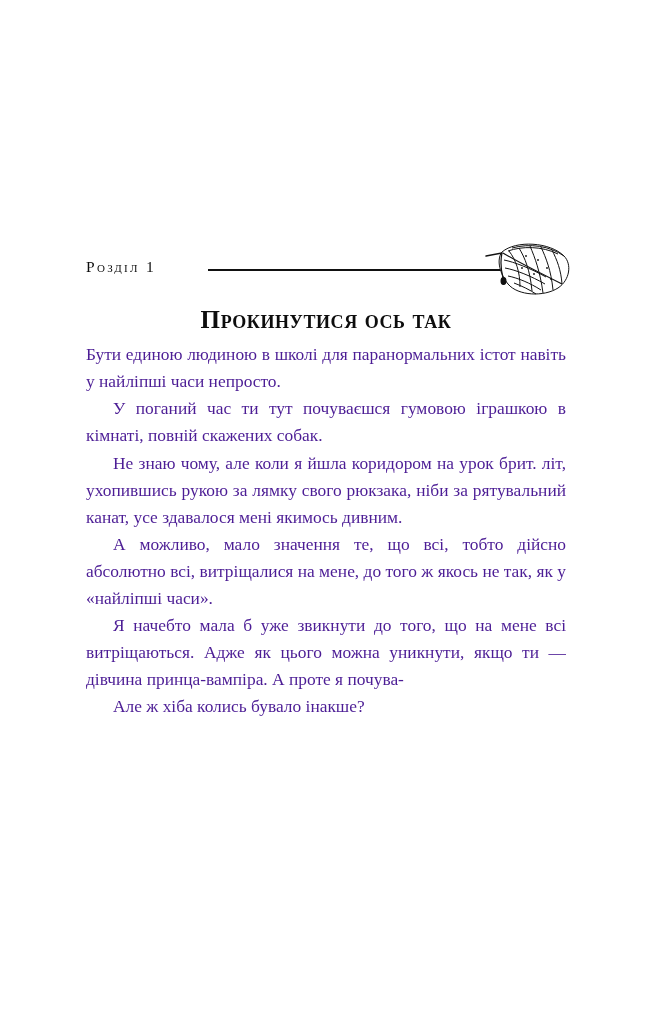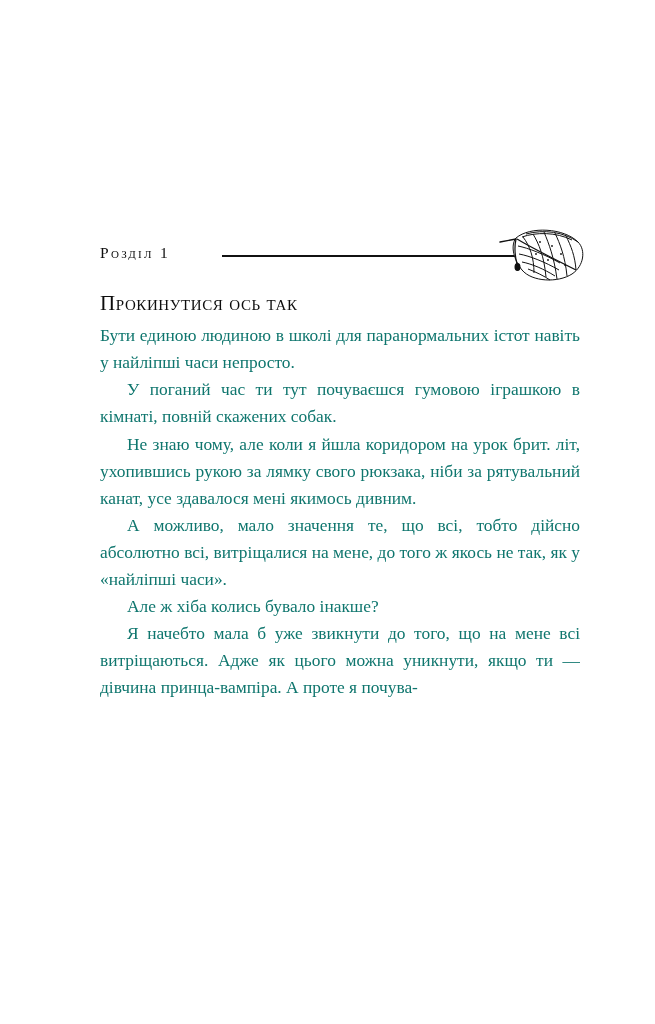--- a/index.html
+++ b/index.html
@@ -20,23 +20,22 @@
     position: absolute;
     left: 0;
     top: 0;
     width: 655px;
     height: 1024px;
   }
 
   .content {
     position: absolute;
     left: 86px;
-    top: 232px;
+    top: 246px;
     width: 480px;
-    margin-left: 14px;
   }
 
   
   .chapter-head {
     position: relative;
     height: 58px;
   }
   .chapter-label {
     position: absolute;
     left: 0;
@@ -58,36 +57,37 @@
   .ornament {
     position: absolute;
     left: 360px;
     top: -8px;
     width: 130px;
     height: 64px;
   }
 
   .chapter-title {
     margin: 0 0 6px 0;
-    font-size: 21px;
+    font-size: 25px;
     font-variant: small-caps;
     letter-spacing: 0.6px;
-    font-weight: normal;
+    font-weight: bold;
     color: #0d0d0d;
     line-height: 1.25;
+    text-align: center;
   }
 
   p.para {
     margin: 0;
     font-size: 17.4px;
     line-height: 1.555;
     text-align: justify;
     text-indent: 1.55em;
     hyphens: manual;
-    color: #0f766e;
+    color: #4c1d95;
   }
   p.para.first {
     text-indent: 0;
   }
   .italic {
     font-style: italic;
   }
 </style>
 </head>
 <body>
@@ -138,18 +138,18 @@
       </div>
     </div>
 
     <h1 class="chapter-title">Прокинутися ось так</h1>
 
     <div id="paragraphs">
         <p class="para first">Бути единою людиною в школі для паранормальних істот навіть у найліпші часи непросто.</p>
         <p class="para">У поганий час ти тут почуваєшся гумовою іграшкою в кімнаті, повній скажених собак.</p>
         <p class="para">Не знаю чому, але коли я йшла коридором на урок брит. літ, ухопившись рукою за лямку свого рюкзака, ніби за рятувальний канат, усе здавалося мені якимось дивним.</p>
         <p class="para">А можливо, мало значення те, що всі, тобто дійсно абсолютно всі, витріщалися на мене, до того ж якось не так, як у «найліпші часи».</p>
+        <p class="para">Я начебто мала б уже звикнути до того, що на мене всі витріщаються. Адже як цього можна уникнути, якщо ти — дівчина принца-вампіра. А проте я почува-</p>
         <p class="para">Але ж хіба колись бувало інакше?</p>
-        <p class="para">Я начебто мала б уже звикнути до того, що на мене всі витріщаються. Адже як цього можна уникнути, якщо ти — дівчина принца-вампіра. А проте я почува-</p>
       </div>
 
   </div>
 </div>
 
 </body></html>

